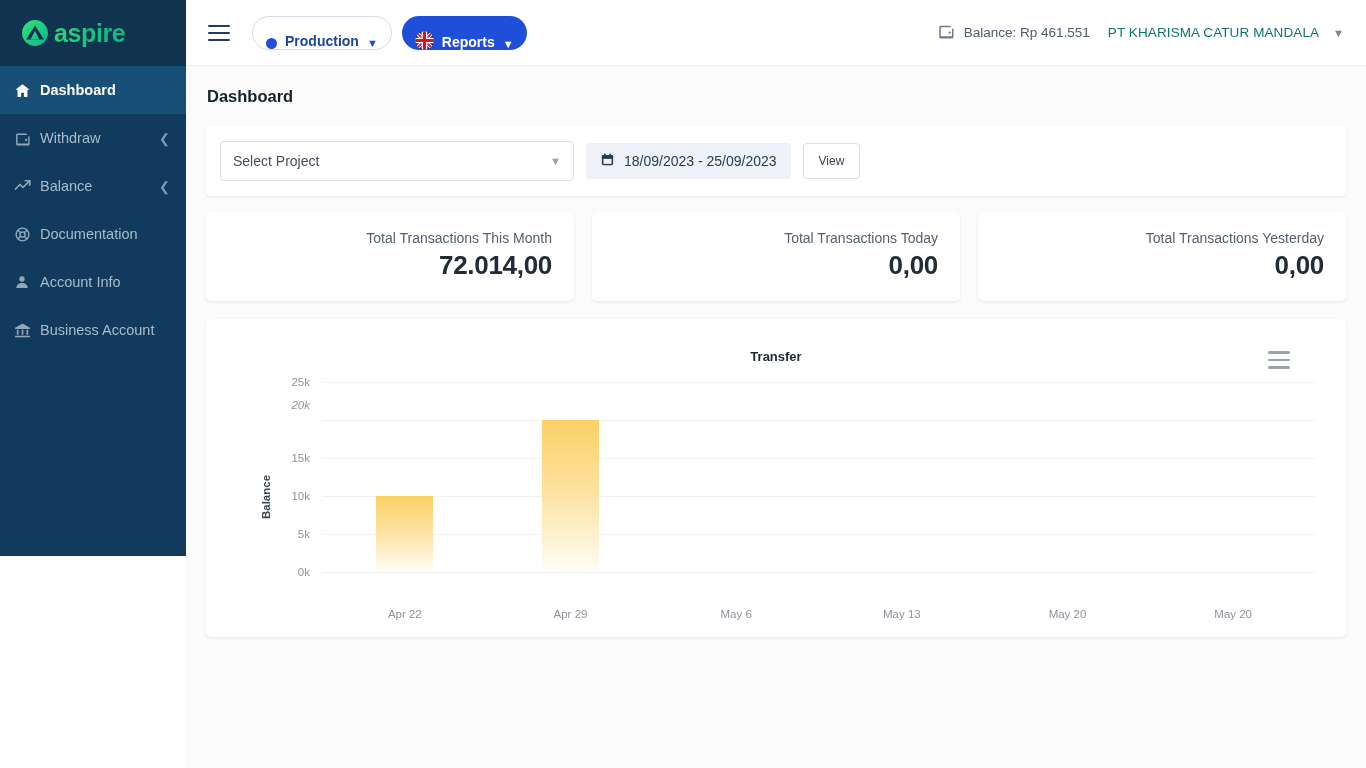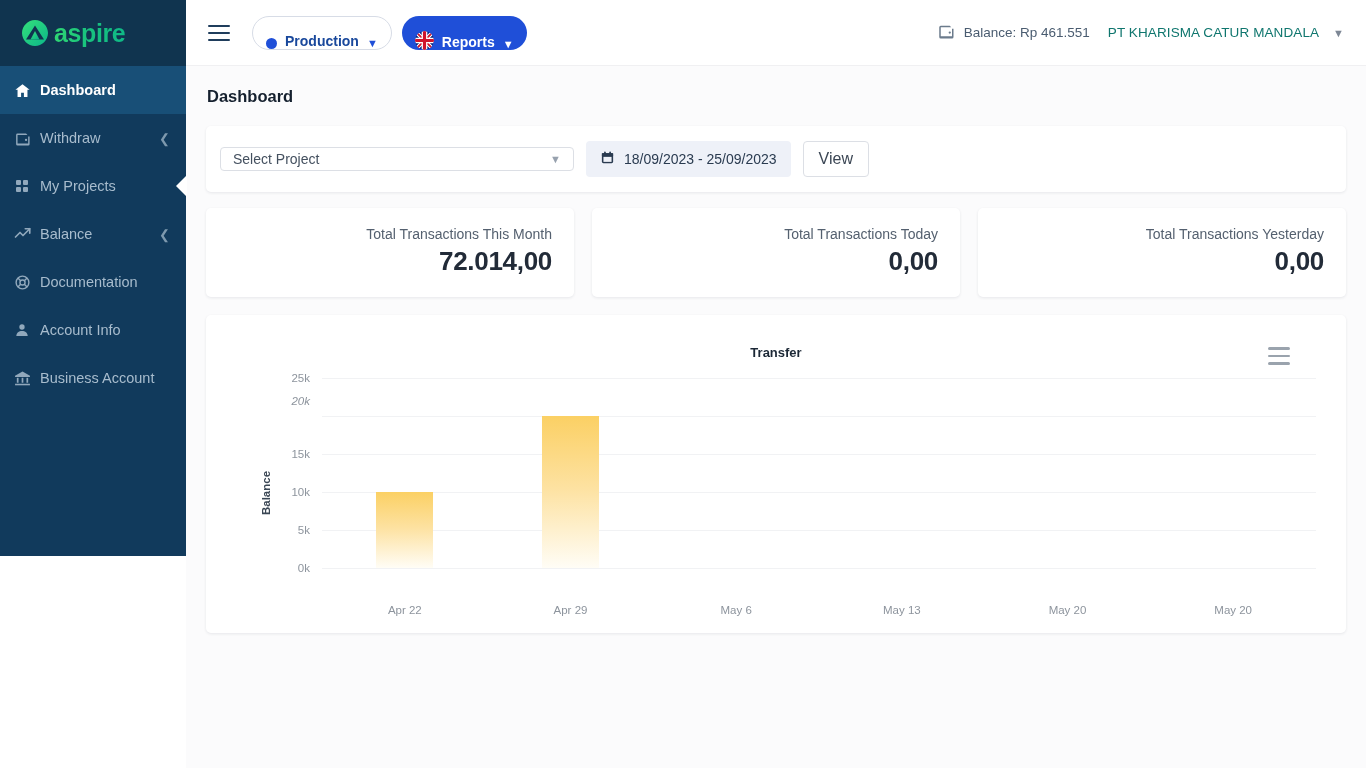--- a/index.html
+++ b/index.html
@@ -79,34 +79,34 @@
   .company { color: #0f766e; font-size: 13.5px; letter-spacing: .1px; }
   .company-wrap { display: flex; align-items: center; gap: 14px; cursor: pointer; }
 
   .content { flex: 1; padding: 20px 20px 0 20px; overflow: hidden; }
   .page-title { font-size: 16.5px; font-weight: 700; color: #15202e; margin: 1px 0 20px 1px; }
 
   .card { background: #ffffff; border-radius: 5px; box-shadow: 0 1px 3px rgba(20,30,50,.09); }
 
   .filterbar { display: flex; align-items: center; gap: 12px; padding: 15px 14px; margin-bottom: 16px; }
   .select {
-    position: relative; width: 354px; height: 24px;
+    position: relative; width: 354px; height: 40px;
     border: 1px solid #dcdfe5; border-radius: 4px; background: #fff;
     display: flex; align-items: center; padding: 0 12px;
     font-size: 14px; color: #44505f; cursor: pointer;
   }
   .select .caret { position: absolute; right: 12px; font-size: 11px; color: #97a1ae; }
   .daterange {
     height: 36px; background: #eef1f8; border-radius: 4px;
     display: flex; align-items: center; gap: 9px; padding: 0 14px;
     font-size: 14px; color: #2a3b50; cursor: pointer;
   }
   .btn-view {
     height: 36px; padding: 0 15px; border: 1px solid #dcdfe5; border-radius: 4px;
-    background: #fff; font-size: 16px; color: #3b4654; cursor: pointer;
+    background: #fff; font-size: 12px; color: #3b4654; cursor: pointer;
     display: flex; align-items: center;
   }
 
   .stats { display: flex; gap: 18px; margin-bottom: 18px; }
   .stat { flex: 1; padding: 18px 22px 20px; text-align: right; }
   .stat-label { font-size: 14px; color: #54606f; margin-bottom: 4px; }
   .stat-value { font-size: 26px; font-weight: 700; color: #222b38; letter-spacing: -0.3px; }
 
   
   .chart-card { position: relative; height: 318px; padding: 22px 30px 10px 30px; }
@@ -169,32 +169,20 @@
         <span class="ico">
           <svg width="17" height="17" viewBox="0 0 24 24" fill="currentColor">
               <path d="M3 7a2 2 0 012-2h12l2 2H5v12h15V9h2v11a2 2 0 01-2 2H5a2 2 0 01-2-2z"></path>
               <circle cx="17" cy="14" r="1.6"></circle>
             </svg>
         </span>
         <span class="lbl">Withdraw</span>
         <span class="nav-chevron">❮</span>
       </div>
 
-      <div class="nav-item">
-        <span class="ico">
-          <svg width="16" height="16" viewBox="0 0 24 24" fill="currentColor">
-              <rect x="3" y="3" width="7.5" height="7.5" rx="1.6"></rect>
-              <rect x="13.5" y="3" width="7.5" height="7.5" rx="1.6"></rect>
-              <rect x="3" y="13.5" width="7.5" height="7.5" rx="1.6"></rect>
-              <rect x="13.5" y="13.5" width="7.5" height="7.5" rx="1.6"></rect>
-            </svg>
-        </span>
-        <span class="lbl">My Projects</span>
-        <span class="nav-pointer"></span>
-      </div>
 
       <div class="nav-item">
         <span class="ico">
           <svg width="18" height="18" viewBox="0 0 24 24" fill="none" stroke="currentColor" stroke-width="2.2" stroke-linecap="round" stroke-linejoin="round">
               <polyline points="2,16 8,10 12,14 21,5"></polyline>
               <polyline points="15,5 21,5 21,11"></polyline>
             </svg>
         </span>
         <span class="lbl">Balance</span>
         <span class="nav-chevron">❮</span>

